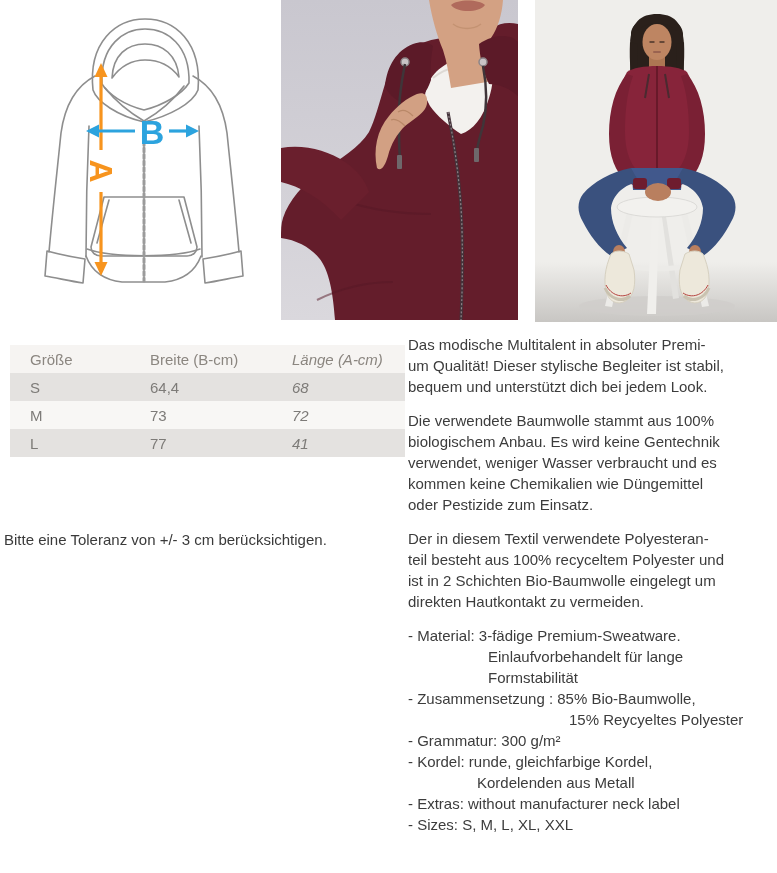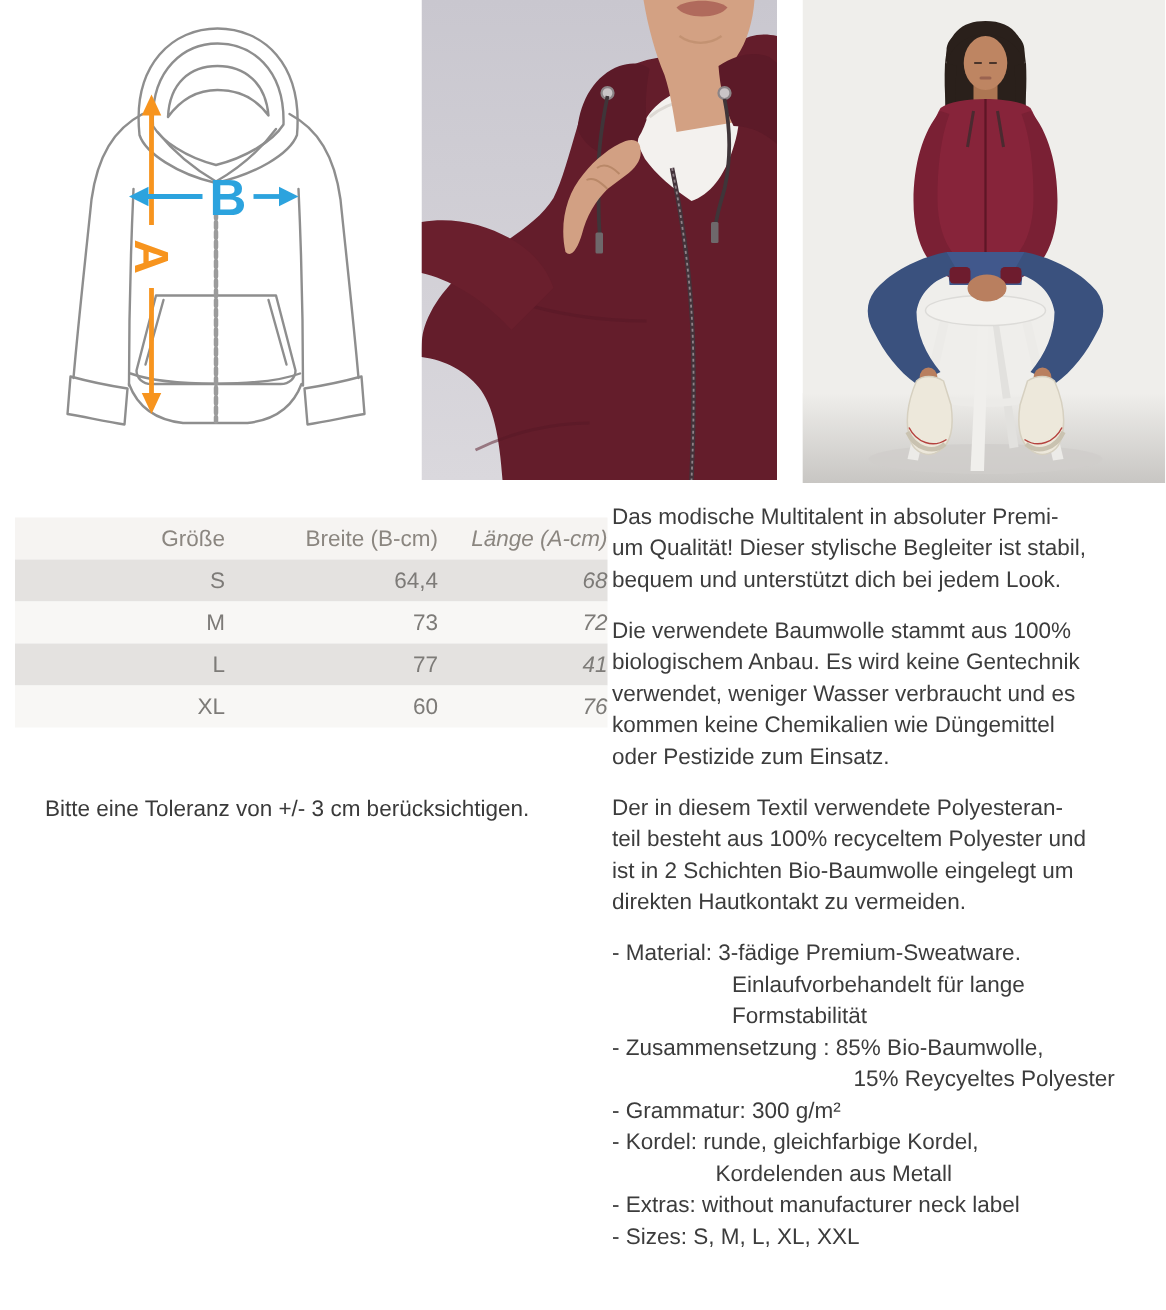--- a/index.html
+++ b/index.html
@@ -7,30 +7,30 @@
         font-family:"Liberation Sans", sans-serif;}
   .panel{position:absolute;top:0;}
   .panel svg{display:block;}
   .diagram-panel{left:0;width:280px;height:320px;}
   .photo-closeup{left:281px;width:237px;height:320px;}
   .photo-model{left:535px;width:242px;height:322px;}
 
   
   .size-table{position:absolute;left:10px;top:345px;width:375px;border-collapse:collapse;
               font-size:15px;table-layout:fixed;}
-  .size-table th,.size-table td{height:28px;padding:0;font-weight:normal;text-align:right;vertical-align:middle;}
+  .size-table th,.size-table td{height:28px;padding:0;font-weight:normal;text-align:left;vertical-align:middle;}
   .size-table .c1{width:120px;padding-left:20px;}
   .size-table .c2{width:142px;}
   .size-table .c3{width:113px;font-style:italic;}
   .size-table thead tr{background:#f6f4f2;color:#8b8680;}
   .size-table tbody tr{color:#7d7b78;}
   .size-table tbody tr.odd{background:#e4e2e0;}
   .size-table tbody tr.even{background:#f8f7f5;}
 
-  .tolerance{position:absolute;left:30px;top:531px;font-size:15px;color:#3a3a3a;}
+  .tolerance{position:absolute;left:4px;top:531px;font-size:15px;color:#3a3a3a;}
 
   
   .desc{position:absolute;left:408px;top:334px;width:372px;font-size:15px;
         line-height:21px;color:#3c3c3c;}
   .desc p{margin:0 0 13px 0;white-space:pre-line;}
   .specs{margin-top:13px;}
   .spec-line{white-space:pre-wrap;}
   .ind-a{padding-left:80px;}
   .ind-b{padding-left:161px;}
   .ind-c{padding-left:69px;}
@@ -226,25 +226,20 @@
       </tr>
       <tr class="even">
         <td class="c1">M</td>
         <td class="c2">73</td>
         <td class="c3">72</td>
       </tr>
       <tr class="odd">
         <td class="c1">L</td>
         <td class="c2">77</td>
         <td class="c3">41</td>
-      </tr>
-      <tr class="even">
-        <td class="c1">XL</td>
-        <td class="c2">60</td>
-        <td class="c3">76</td>
       </tr>
     </tbody>
   </table>
 
   <div class="tolerance">Bitte eine Toleranz von +/- 3 cm berücksichtigen.</div>
 
   <div class="desc">
     <p>Das modische Multitalent in absoluter Premi-
 um Qualität! Dieser stylische Begleiter ist stabil,
 bequem und unterstützt dich bei jedem Look.</p>

